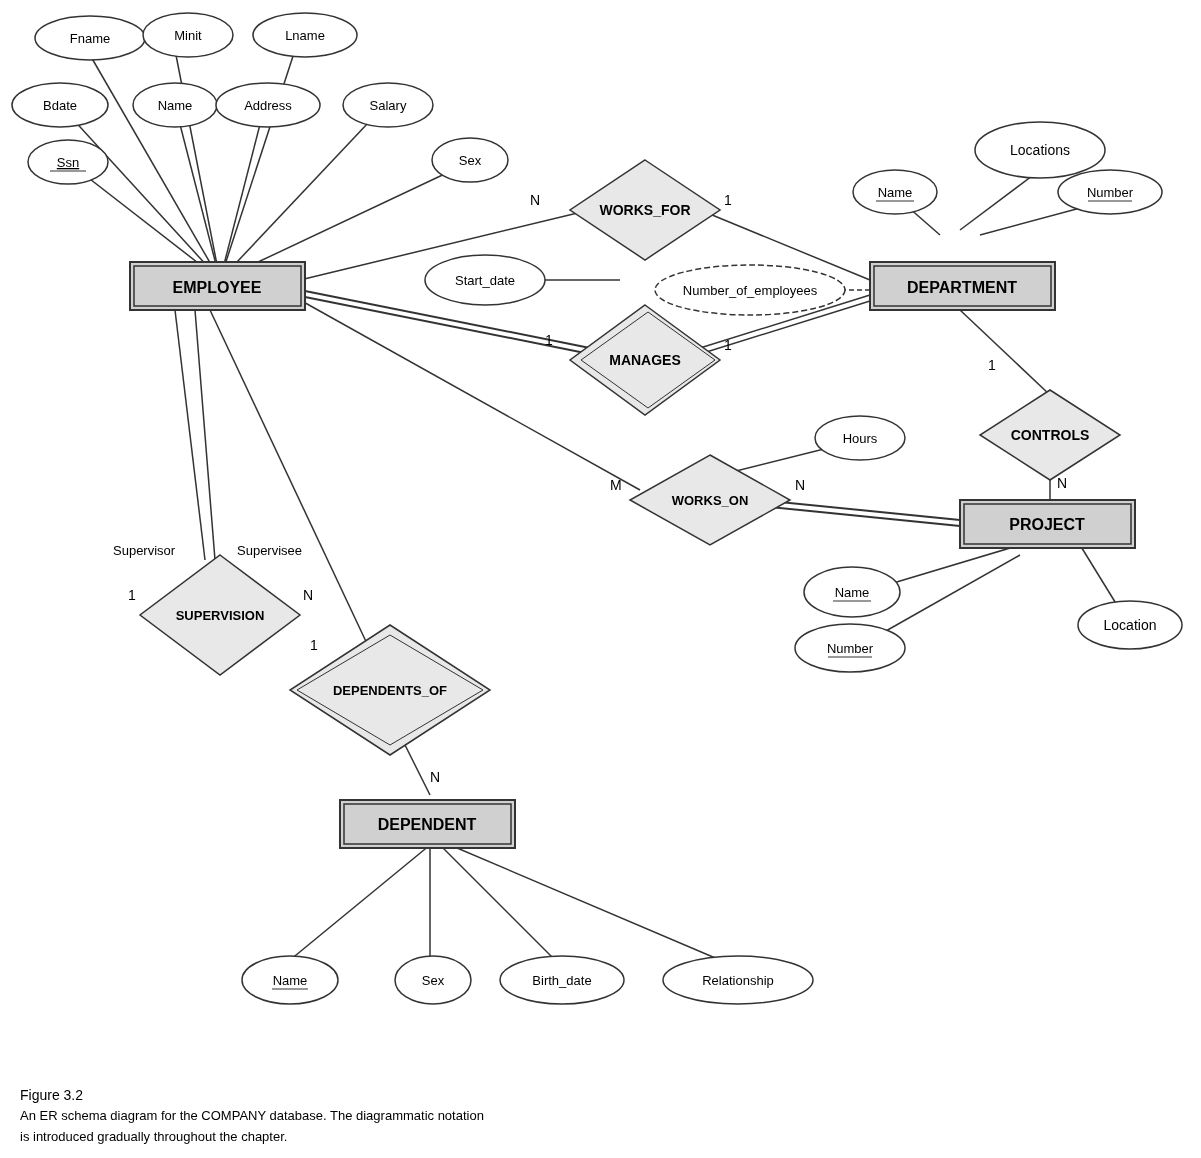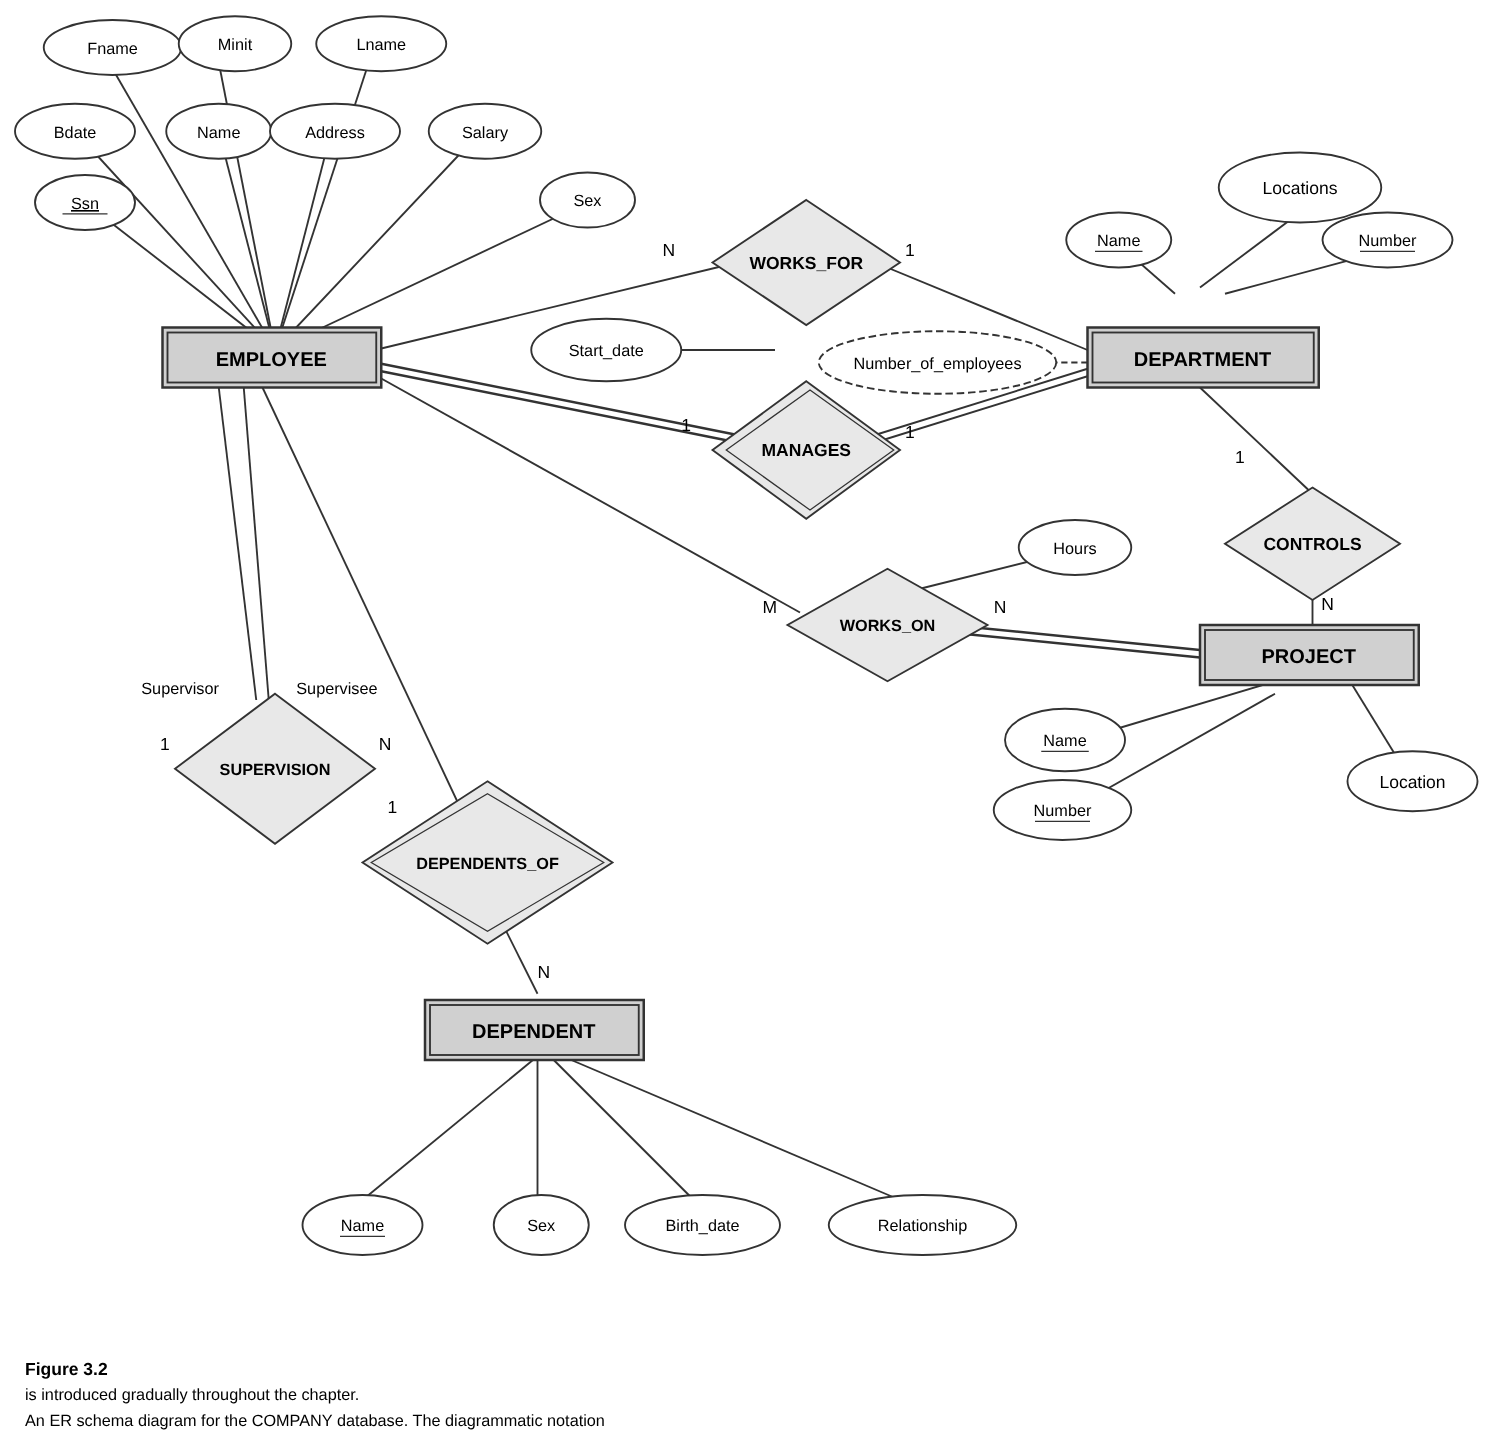--- a/index.html
+++ b/index.html
@@ -23,21 +23,21 @@
       height: 1080px;
     }
     .caption {
       position: absolute;
       bottom: 10px;
       left: 20px;
       font-size: 13px;
       line-height: 1.6;
     }
     .caption-title {
-      font-weight: bold;
+      font-weight: normal;
       font-size: 14px;
       margin-top: 44px;
     }
   </style>
 </head>
 <body>
 
 <div id="diagram-container">
   <svg id="er-diagram">
     <defs>
@@ -238,15 +238,15 @@
     <text x="303" y="600" font-size="14" font-family="Arial">N</text>
 
     <text x="310" y="650" font-size="14" font-family="Arial">1</text>
     <text x="430" y="782" font-size="14" font-family="Arial">N</text>
 
   </svg>
 </div>
 
 <div class="caption">
   <div class="caption-title">Figure 3.2</div>
+  <div>An ER schema diagram for the COMPANY database. The diagrammatic notation</div>
   <div>is introduced gradually throughout the chapter.</div>
-  <div>An ER schema diagram for the COMPANY database. The diagrammatic notation</div>
 </div>
 
 </body></html>

